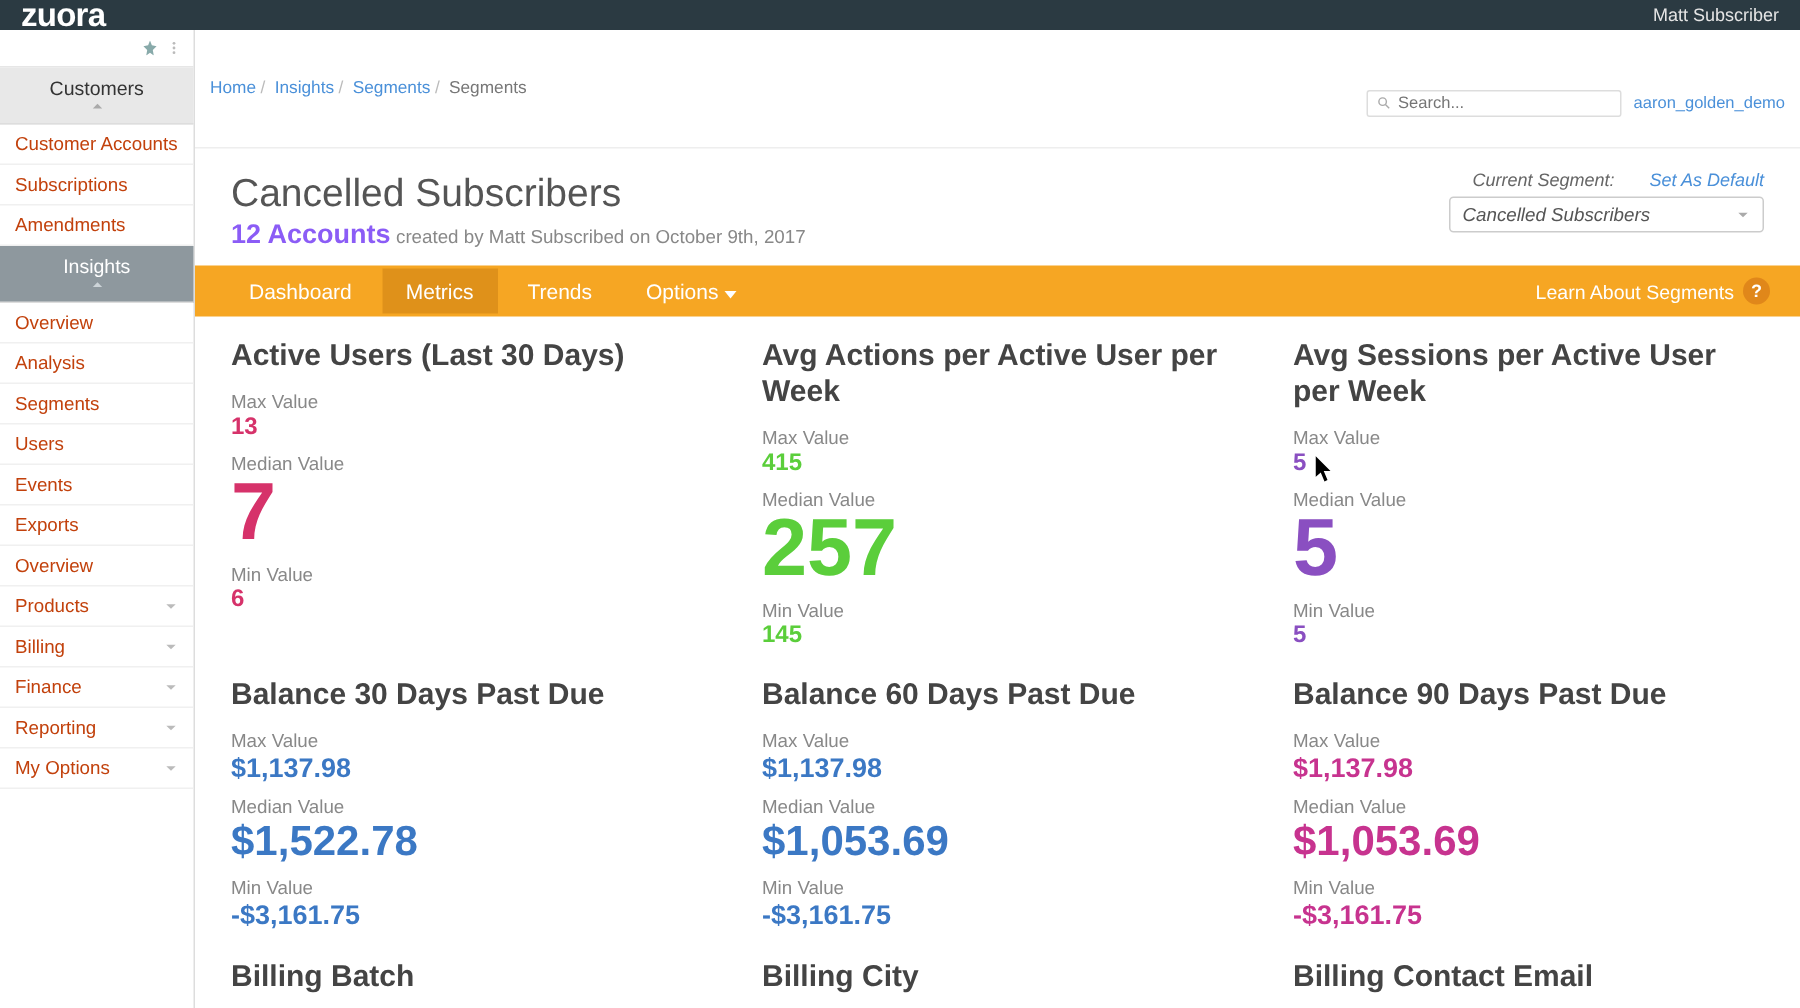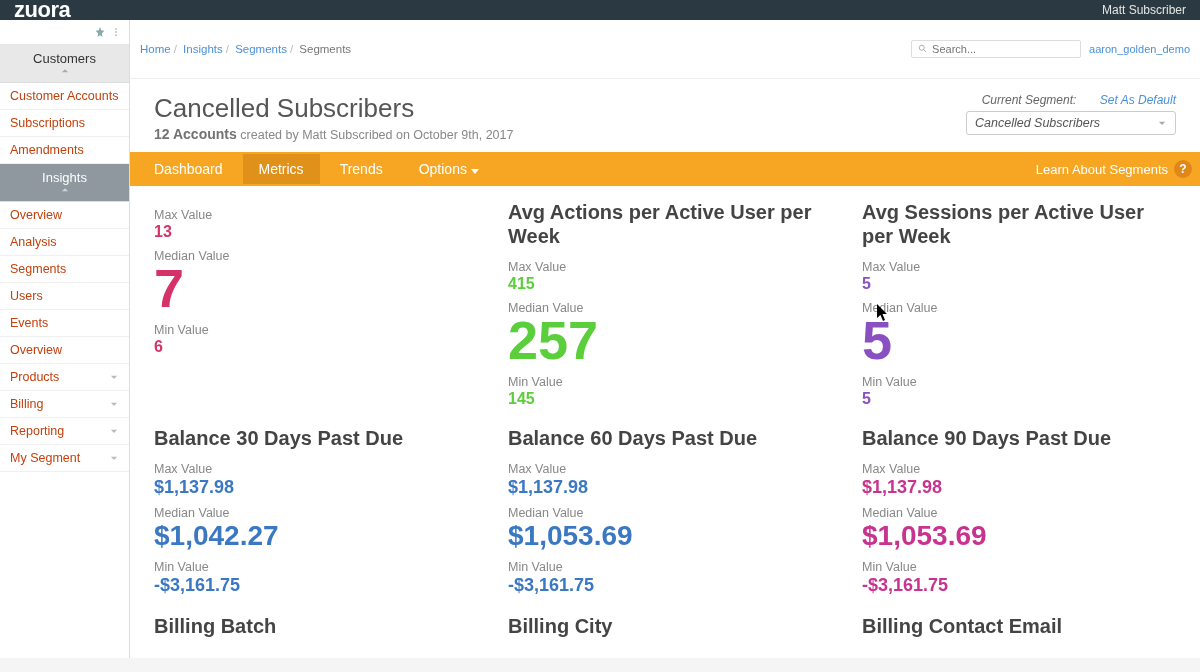--- a/index.html
+++ b/index.html
@@ -20,28 +20,28 @@
   .breadcrumb-row { display:flex; align-items:center; justify-content:space-between; padding: 20px 10px; border-bottom:1px solid #eee; font-size:11.5px; color:#777;}
   .breadcrumbs a { color:#4a90d9; text-decoration:none; }
   .breadcrumbs .sep { color:#bbb; margin:0 3px;}
   .breadcrumbs .current { color:#777; }
   .search-box { border:1px solid #ddd; border-radius:2px; padding:2px 6px; display:flex; align-items:center; gap:4px; width:170px;}
   .search-box svg { width:10px;height:10px; fill:#aaa;}
   .search-box input { border:none; outline:none; font-size:11px; flex:1; }
   .tenant { font-size:11px; color:#4a90d9; margin-left:8px;}
   .header-area { padding: 14px 24px 10px 24px; display:flex; justify-content:space-between; align-items:flex-start;}
   .page-title { font-size: 26px; font-weight: 400; color: #555; margin-bottom:2px;}
-  .subtitle .count { color:#737373; font-weight:600; font-size:14px;}
+  .subtitle .count { color:#8b5cf6; font-weight:600; font-size:18px;}
   .subtitle .rest { color:#888; font-size:12.5px;}
   .segment-picker { text-align:right; font-size:12px;font-style:italic;}
   .segment-picker .label{ color:#666; margin-bottom:2px; display:inline-block;}
   .segment-picker .setdefault { color:#4a90d9; margin-left:20px; cursor:pointer;}
   .segment-select { border:1px solid #ccc; border-radius:3px; padding:4px 8px; width:210px; display:flex; justify-content:space-between; align-items:center; background:#fff; font-size:12.5px; color:#555; margin-top:2px;}
   .segment-select .chev{ width:10px;height:10px; fill:#aaa;}
-  .tabbar { background:#f6a623; height:34px; display:flex; align-items:center; padding:0 8px; justify-content:space-between;}
+  .tabbar { background:#f6a623; height:34px; display:flex; align-items:center; padding:0 20px; justify-content:space-between;}
   .tabs { display:flex; gap:4px; align-items:center;}
   .tab { color:#fff; font-size:14px; padding:7px 16px; cursor:pointer;}
   .tab.active { background:#df911a; }
   .tab.options .caret { display:inline-block; margin-left:4px; width:0;height:0; border-left:4px solid transparent; border-right:4px solid transparent; border-top:5px solid #fff;}
   .learn { color:#fff; font-size:13px; display:flex; align-items:center; gap:6px;}
   .learn .q { background:#e0871a; border-radius:50%; width:18px;height:18px; display:flex; align-items:center; justify-content:center; font-weight:700; font-size:12px;}
   .metrics-grid { display:grid; grid-template-columns: repeat(3, 1fr); gap: 10px 40px; padding: 14px 24px 0 24px;}
   .metric { padding-bottom:8px; }
   .metric-title { font-size:20px; font-weight:700; color:#444; margin-bottom:12px; line-height:1.2;}
   .stat-label { font-size:12.5px; color:#888; margin-top:8px;}
@@ -110,58 +110,67 @@
     <div class="nav-item">
         <span>Segments</span>
       </div>
     <div class="nav-item">
         <span>Users</span>
       </div>
     <div class="nav-item">
         <span>Events</span>
       </div>
     <div class="nav-item">
+        <span>Exports</span>
+      </div>
+    <div class="nav-item">
         <span>Overview</span>
       </div>
 
     <div class="nav-item">
         <span>Products</span>
         <svg class="chev" viewBox="0 0 16 16">
           <path d="M3 6l5 5 5-5z"></path>
         </svg>
       </div>
     <div class="nav-item">
         <span>Billing</span>
         <svg class="chev" viewBox="0 0 16 16">
           <path d="M3 6l5 5 5-5z"></path>
         </svg>
       </div>
     <div class="nav-item">
+        <span>Finance</span>
+        <svg class="chev" viewBox="0 0 16 16">
+          <path d="M3 6l5 5 5-5z"></path>
+        </svg>
+      </div>
+    <div class="nav-item">
         <span>Reporting</span>
         <svg class="chev" viewBox="0 0 16 16">
           <path d="M3 6l5 5 5-5z"></path>
         </svg>
       </div>
     <div class="nav-item">
-        <span>My Segment</span>
+        <span>My Options</span>
         <svg class="chev" viewBox="0 0 16 16">
           <path d="M3 6l5 5 5-5z"></path>
         </svg>
       </div>
   </div>
 
   <div class="main">
     <div class="breadcrumb-row">
       <div class="breadcrumbs">
         <a>Home</a><span class="sep">/</span>
         <a>Insights</a><span class="sep">/</span>
         <a>Segments</a><span class="sep">/</span>
         <span class="current">Segments</span>
       </div>
-      <div style="display:flex;align-items:center;">
+      <div style="display:flex;align-items:center;margin-top:20px;">
         <div class="search-box">
           <svg viewBox="0 0 16 16">
               <circle cx="6" cy="6" r="4" fill="none" stroke="#aaa" stroke-width="1.5"></circle>
               <line x1="9" y1="9" x2="13" y2="13" stroke="#aaa" stroke-width="1.5"></line>
             </svg>
           <input placeholder="Search..." style="">
         </div>
         <span class="tenant">aaron_golden_demo</span>
       </div>
     </div>
@@ -196,20 +205,21 @@
         <div class="tab options"><span>Options</span><span class="caret"></span></div>
       </div>
       <div class="learn">
         <span>Learn About Segments</span>
         <span class="q">?</span>
       </div>
     </div>
 
     <div class="metrics-grid">
       <div class="metric">
+        <div class="metric-title">Active Users (Last 30 Days)</div>
         <div class="stat-label">Max Value</div>
         <div class="stat-value c-pink">13</div>
         <div class="stat-label">Median Value</div>
         <div class="stat-big c-pink">7</div>
         <div class="stat-label">Min Value</div>
         <div class="stat-value c-pink">6</div>
       </div>
       <div class="metric">
         <div class="metric-title">Avg Actions per Active User per Week</div>
         <div class="stat-label">Max Value</div>
@@ -227,21 +237,21 @@
         <div class="stat-big c-purple">5</div>
         <div class="stat-label">Min Value</div>
         <div class="stat-value c-purple">5</div>
       </div>
 
       <div class="metric row2">
         <div class="metric-title">Balance 30 Days Past Due</div>
         <div class="stat-label">Max Value</div>
         <div class="stat-value c-blue">$1,137.98</div>
         <div class="stat-label">Median Value</div>
-        <div class="median c-blue">$1,042.27</div>
+        <div class="median c-blue">$1,522.78</div>
         <div class="stat-label">Min Value</div>
         <div class="stat-value c-blue">-$3,161.75</div>
       </div>
       <div class="metric row2">
         <div class="metric-title">Balance 60 Days Past Due</div>
         <div class="stat-label">Max Value</div>
         <div class="stat-value c-blue">$1,137.98</div>
         <div class="stat-label">Median Value</div>
         <div class="median c-blue">$1,053.69</div>
         <div class="stat-label">Min Value</div>

